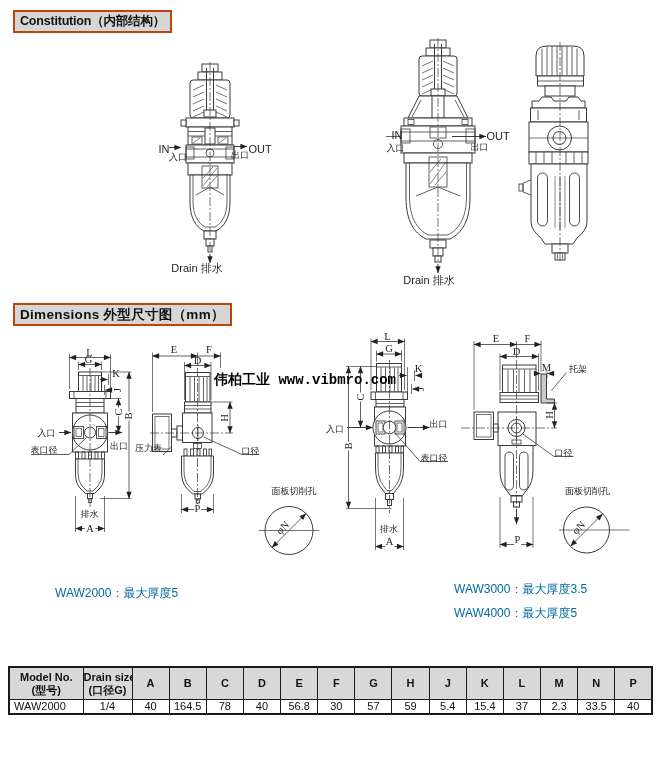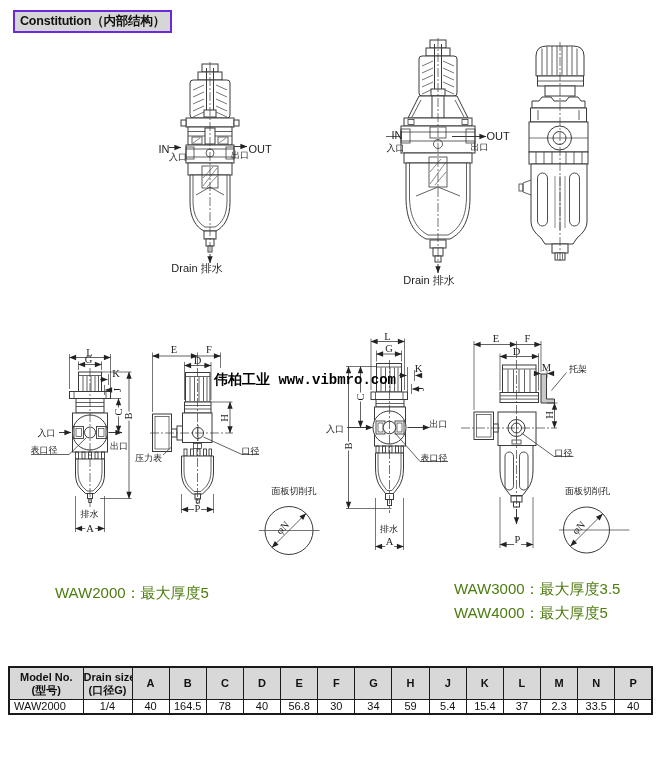--- a/index.html
+++ b/index.html
@@ -1,35 +1,35 @@
 <!DOCTYPE html>
 <html><head>
 <meta charset="utf-8">
 <style>
   html,body{margin:0;padding:0;}
   body{width:661px;height:765px;background:#ffffff;position:relative;overflow:hidden;
        font-family:"Liberation Sans",sans-serif;color:#1c1c1c;}
   .page{position:absolute;left:0;top:0;width:661px;height:765px;background:#fff;}
   svg.art{position:absolute;left:0;top:0;width:661px;height:765px;}
-  .sec-hdr{position:absolute;background:#d6d6d6;border:2px solid #6d28d9;color:#111;
+  .sec-hdr{position:absolute;background:#d6d6d6;border:2px solid #c2410c;color:#111;
            font-size:13.5px;font-weight:bold;line-height:19px;padding:0 5px;white-space:nowrap;}
   #hdr-constitution{left:13px;top:10px;font-size:12.5px;letter-spacing:-0.2px;}
   #hdr-dimensions{left:13px;top:303px;font-size:13.5px;letter-spacing:0.3px;}
   .lbl{position:absolute;white-space:nowrap;color:#1d1d1d;font-size:10px;line-height:10px;
        transform:translate(-50%,-50%);}
   .lbl.cjk{font-size:9px;line-height:9px;}
   .lbl.big{font-size:11px;line-height:11px;}
   .lbl.dim{font-family:"Liberation Serif",serif;font-size:10.5px;line-height:10px;}
   .lbl.rot{transform:translate(-50%,-50%) rotate(-90deg);}
   .lbl.wbg{background:#fff;padding:0 1px;}
   .lbl.rot45{transform:translate(-50%,-50%) rotate(-45deg);}
   .watermark{position:absolute;left:214px;top:370px;color:#000000;
              font-family:"Liberation Mono",monospace;font-size:14px;line-height:21px;
              font-weight:bold;white-space:nowrap;letter-spacing:0px;}
-  .note{position:absolute;font-size:15px;line-height:14px;color:#4d7c0f;white-space:nowrap;}
+  .note{position:absolute;font-size:12px;line-height:14px;color:#0369a1;white-space:nowrap;}
   #note-waw2000{left:55px;top:586px;}
   #note-waw3000{left:454px;top:582px;}
   #note-waw4000{left:454px;top:606px;}
   table.spec{position:absolute;left:8px;top:666px;width:645px;
              border-collapse:collapse;table-layout:fixed;font-size:11px;color:#111;
              border:2px solid #1a1a1a;}
   table.spec th,table.spec td{border:1px solid #1a1a1a;text-align:center;vertical-align:middle;
              padding:0;line-height:13px;overflow:hidden;white-space:nowrap;}
   table.spec thead th{background:#d8d8d8;font-weight:bold;height:31px;font-size:11px;}
   table.spec tbody td{height:13px;font-size:11px;}
@@ -429,20 +429,21 @@
     </g>
 
     <g stroke="#3a3a3a">
       <circle cx="586.5" cy="530" r="23"></circle>
       <line x1="559" y1="530" x2="629.5" y2="530" stroke-width="0.7"></line>
       <line x1="570.5" y1="546" x2="602.5" y2="514" stroke-width="0.8" marker-start="url(#ar)" marker-end="url(#ar)"></line>
     </g>
   </svg>
 
   <div class="sec-hdr" id="hdr-constitution">Constitution（内部结构）</div>
+  <div class="sec-hdr" id="hdr-dimensions">Dimensions 外型尺寸图（mm）</div>
 
   <span class="lbl big" style="left:164px;top:149px;">IN</span>
   <span class="lbl cjk" style="left:178px;top:157px;">入口</span>
   <span class="lbl big" style="left:260px;top:148.5px;">OUT</span>
   <span class="lbl cjk" style="left:240px;top:155px;">出口</span>
   <span class="lbl big" style="left:197px;top:267.5px;">Drain 排水</span>
   <span class="lbl big" style="left:397px;top:134.5px;">IN</span>
   <span class="lbl cjk" style="left:395.5px;top:148px;">入口</span>
   <span class="lbl big" style="left:498px;top:136px;">OUT</span>
   <span class="lbl cjk" style="left:479.5px;top:147px;">出口</span>
@@ -458,21 +459,21 @@
   <span class="lbl cjk" style="left:119px;top:445.5px;">出口</span>
   <span class="lbl cjk" style="left:44px;top:449.5px;">表口径</span>
   <span class="lbl cjk" style="left:89.5px;top:513.5px;">排水</span>
   <span class="lbl dim wbg" style="left:90px;top:528.5px;">A</span>
 
   <span class="lbl dim" style="left:174px;top:350px;">E</span>
   <span class="lbl dim" style="left:209px;top:350px;">F</span>
   <span class="lbl dim" style="left:197.5px;top:361px;">D</span>
   <span class="lbl dim rot" style="left:224.5px;top:418px;">H</span>
   <span class="lbl dim wbg" style="left:197.5px;top:509px;">P</span>
-  <span class="lbl cjk" style="left:148.5px;top:458px;">压力表</span>
+  <span class="lbl cjk" style="left:148.5px;top:448px;">压力表</span>
   <span class="lbl cjk" style="left:250.5px;top:450.5px;">口径</span>
 
   <span class="lbl cjk" style="left:294px;top:490.5px;">面板切削孔</span>
   <span class="lbl dim rot45" style="left:283px;top:528px;">φN</span>
 
   <span class="lbl dim" style="left:387.5px;top:337px;">L</span>
   <span class="lbl dim" style="left:389px;top:349px;">G</span>
   <span class="lbl dim" style="left:418.5px;top:368.5px;">K</span>
   <span class="lbl dim rot" style="left:420.5px;top:389px;">J</span>
   <span class="lbl dim rot wbg" style="left:360.5px;top:397px;">C</span>
@@ -535,21 +536,21 @@
     <tbody id="spec-body">
         <tr>
           <td class="model">WAW2000</td>
           <td>1/4</td>
           <td>40</td>
           <td>164.5</td>
           <td>78</td>
           <td>40</td>
           <td>56.8</td>
           <td>30</td>
-          <td>34</td>
+          <td>57</td>
           <td>59</td>
           <td>5.4</td>
           <td>15.4</td>
           <td>37</td>
           <td>2.3</td>
           <td>33.5</td>
           <td>40</td>
         </tr>
       </tbody>
   </table>

